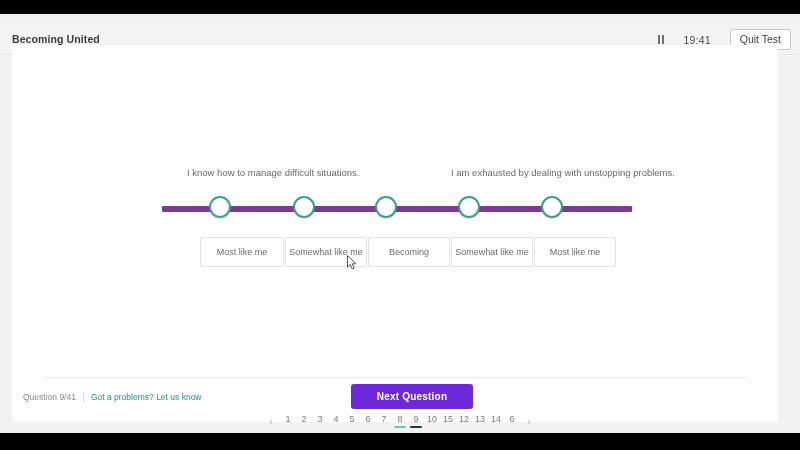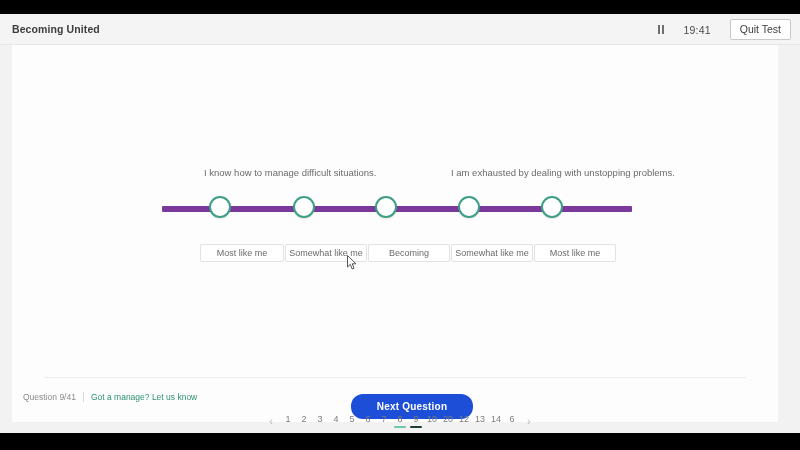--- a/index.html
+++ b/index.html
@@ -33,21 +33,21 @@
     position: absolute;
     left: 0; top: 14px;
     width: 800px; height: 419px;
     background: #f2f2f2;
     overflow: hidden;
   }
 
   
   .app-header {
     position: absolute;
-    left: 0; top: 0;
+    left: 0; top: 10px;
     width: 800px; height: 31px;
     background: #f4f4f4;
     border-bottom: 1px solid #e6e6e6;
     display: flex;
     align-items: center;
     box-sizing: border-box;
   }
   .app-title {
     position: absolute;
     left: 12px; top: 9px;
@@ -116,21 +116,21 @@
     width: 470px;
     height: 16px;
   }
   .statement {
     position: absolute;
     font-size: 9.5px;
     color: #6b6b6b;
     white-space: nowrap;
     top: 0;
   }
-  .statement-left  { left: 42px; }
+  .statement-left  { left: 25px; }
   .statement-right { left: 277px; padding-left: 12px; }
 
   
   .slider {
     position: absolute;
     left: 150px;
     top: 144px;
     width: 470px;
     height: 40px;
   }
@@ -160,33 +160,32 @@
   .labels {
     position: absolute;
     left: 150px;
     top: 192px;
     width: 470px;
     height: 20px;
   }
   .label-box {
     position: absolute;
     top: 0;
-    height: 18px;
+    height: 30px;
     background: #ffffff;
     border: 1px solid #e2e2e2;
     border-radius: 2px;
     font-size: 9px;
     color: #6b6b6b;
     display: flex;
     align-items: center;
     justify-content: center;
     cursor: pointer;
     box-sizing: border-box;
     white-space: nowrap;
-    margin-top: 7px;
   }
 
   
   .footer-divider {
     position: absolute;
     left: 32px;
     top: 332px;
     width: 702px;
     height: 1px;
     background: #ececec;
@@ -217,27 +216,27 @@
     display: block;
   }
   .problem-link {
     color: #2e9173;
     text-decoration: none;
     cursor: pointer;
   }
   .next-btn {
     position: absolute;
     left: 339px;
-    top: 17px;
+    top: 7px;
     width: 122px;
     height: 25px;
-    background: #1d4ed8;
+    background: #6d28d9;
     color: #ffffff;
     border: none;
-    border-radius: 12px;
+    border-radius: 3px;
     font-size: 10px;
     font-weight: bold;
     cursor: pointer;
     font-family: "Liberation Sans", sans-serif;
     letter-spacing: 0.2px;
   }
 
   
   .pagination {
     position: absolute;
@@ -344,40 +343,40 @@
       </div>
 
     </div>
 
     <div class="footer-divider"></div>
 
     <div class="footer">
       <div class="footer-meta">
         <span class="q-count">Question 9/41</span>
         <span class="meta-sep"></span>
-        <a class="problem-link">Got a manage? Let us know</a>
+        <a class="problem-link">Got a problems? Let us know</a>
       </div>
       <button class="next-btn">Next Question</button>
     </div>
 
   </div>
 
   <div class="pagination">
     <span class="page-chevron">‹</span>
     <span class="page-num">1</span>
     <span class="page-num">2</span>
     <span class="page-num">3</span>
     <span class="page-num">4</span>
     <span class="page-num">5</span>
     <span class="page-num">6</span>
     <span class="page-num">7</span>
     <span class="page-num visited">8</span>
     <span class="page-num current">9</span>
     <span class="page-num">10</span>
-    <span class="page-num">20</span>
+    <span class="page-num">15</span>
     <span class="page-num">12</span>
     <span class="page-num">13</span>
     <span class="page-num">14</span>
     <span class="page-num">6</span>
     <span class="page-chevron">›</span>
   </div>
 
   <svg class="cursor" viewBox="0 0 11 16">
     <path d="M0.5 0.5 L0.5 12 L3.3 9.4 L5.2 14 L7.1 13.2 L5.2 8.8 L9 8.8 Z" fill="#ffffff" stroke="#555555" stroke-width="1"></path>
   </svg>

